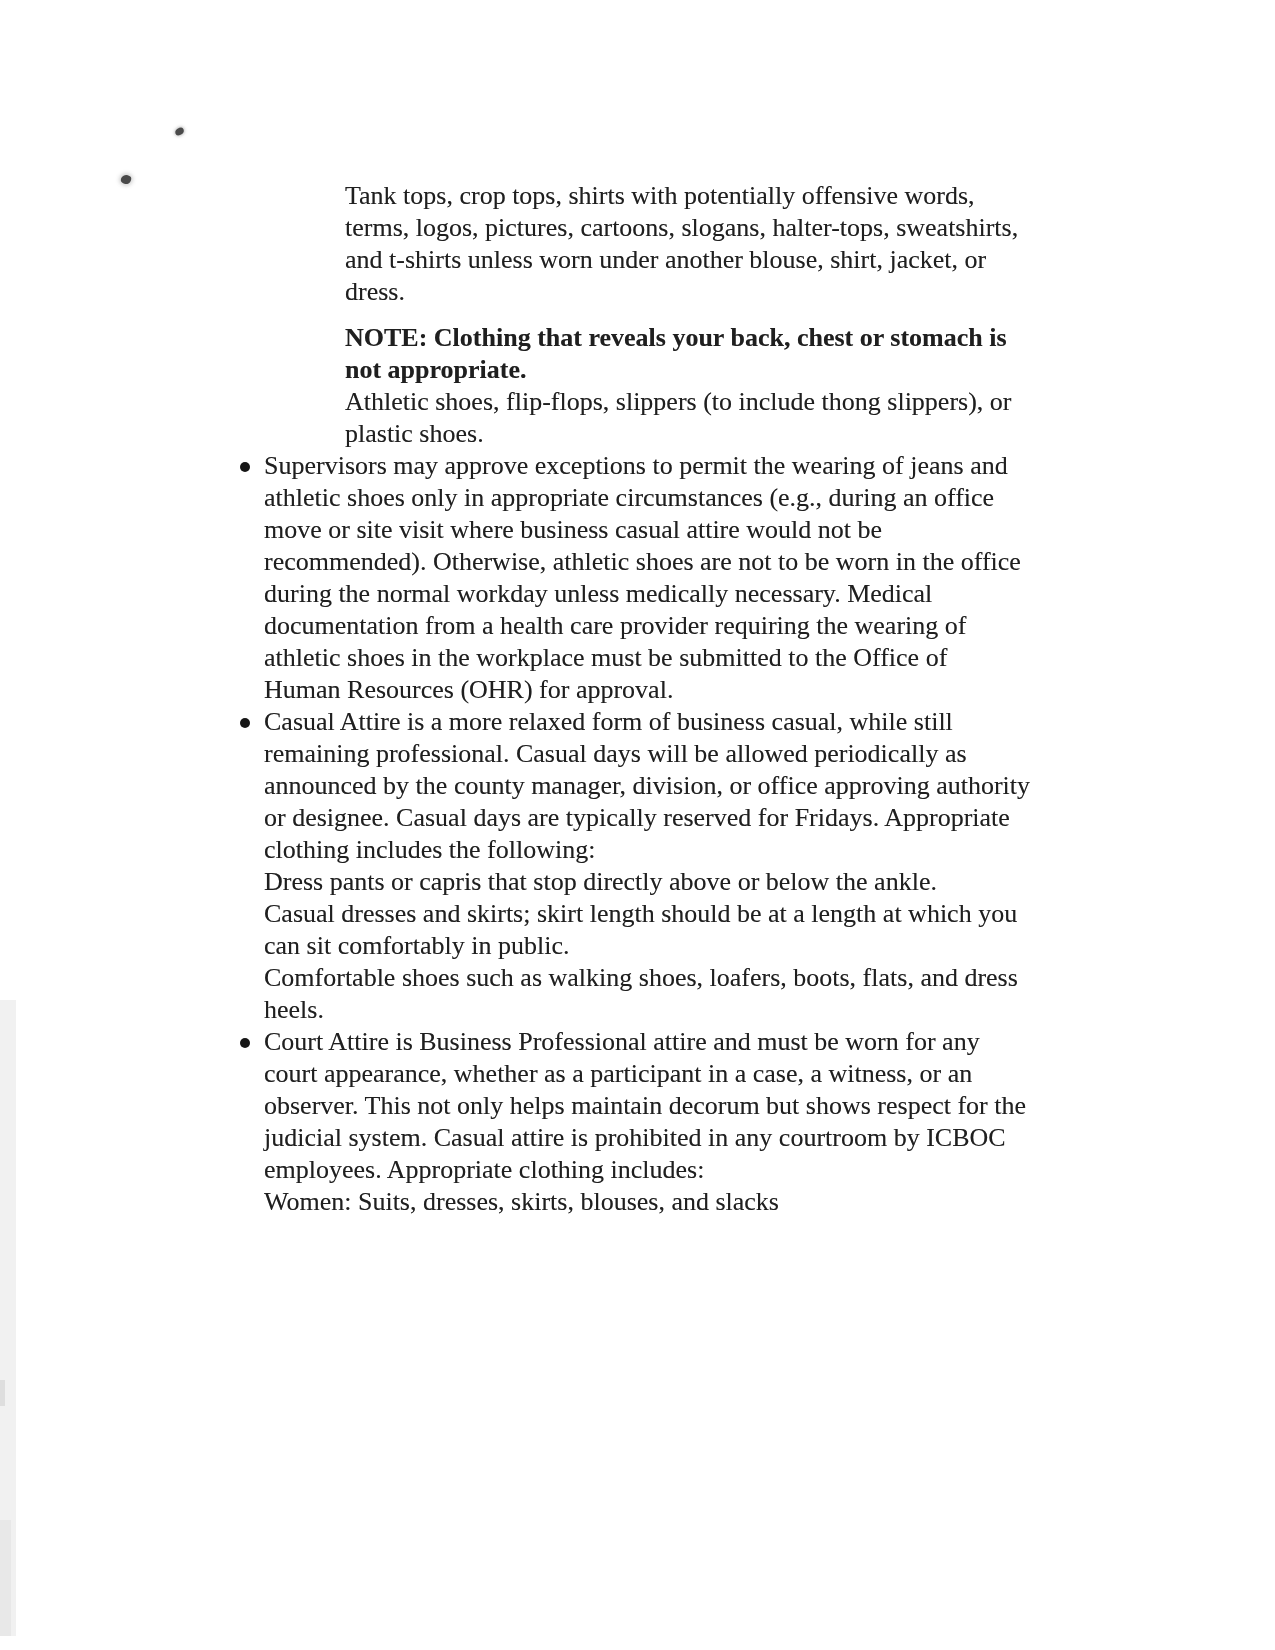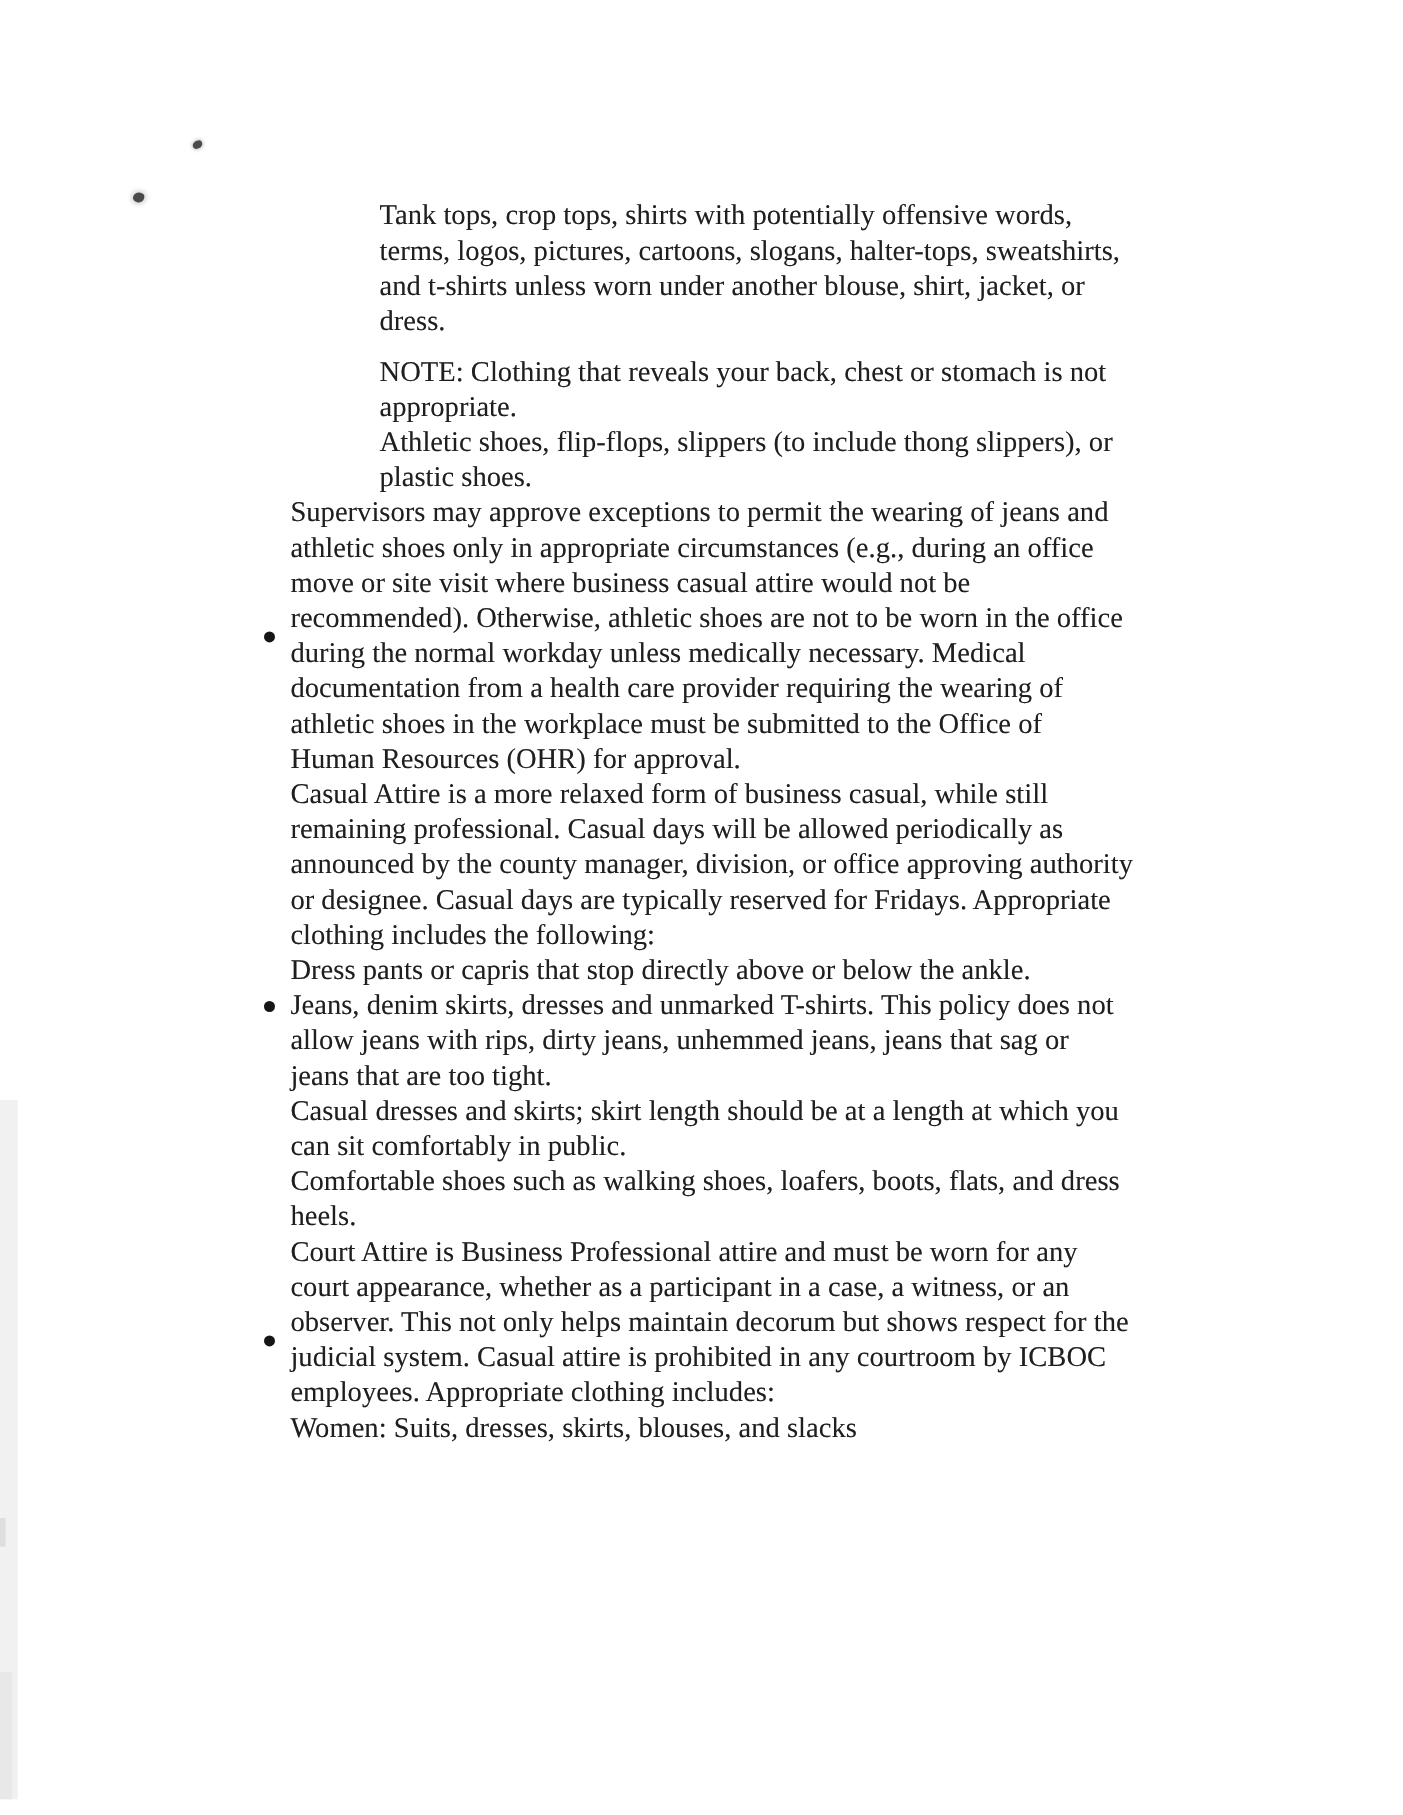--- a/index.html
+++ b/index.html
@@ -60,24 +60,24 @@
     width: 800px;
     font-size: 26px;
     line-height: 32px;
     text-shadow: 0 0 0.6px rgba(0,0,0,0.35);
   }
   .para { margin: 0; }
   .indent-block {
     margin-left: 105px;
     width: 692px;
   }
-  .note { font-weight: normal; margin-top: 14px; }
+  .note { font-weight: bold; margin-top: 14px; }
   .bullet-item {
     display: flex;
-    align-items: center;
+    align-items: flex-start;
   }
   .bullet-marker {
     flex: 0 0 24px;
     position: relative;
     height: 32px;
   }
   .bullet-marker::before {
     content: "";
     position: absolute;
     left: 0; top: 12px;
@@ -120,21 +120,20 @@
         <p class="para"><span class="lead"></span><span>Supervisors may approve exceptions to permit the wearing of jeans and athletic shoes only in appropriate circumstances (e.g., during an office move or site visit where business casual attire would not be recommended). Otherwise, athletic shoes are not to be worn in the office during the normal workday unless medically necessary. Medical documentation from a health care provider requiring the wearing of athletic shoes in the workplace must be submitted to the Office of Human Resources (OHR) for approval.</span></p>
       </div>
     </div>
 
     <div class="bullet-item">
       <span class="bullet-marker"></span>
       <div class="bullet-body">
         <p class="para"><span class="lead">Casual Attire</span><span> is a more relaxed form of business casual, while still remaining professional. Casual days will be allowed periodically as announced by the county manager, division, or office approving authority or designee. Casual days are typically reserved for Fridays. Appropriate clothing includes the following:</span></p>
         <div class="sub-list">
           <p class="para">Dress pants or capris that stop directly above or below the ankle.</p>
-          <p class="para">Jeans, denim skirts, dresses and unmarked T-shirts. This policy does not allow jeans with rips, dirty jeans, unhemmed jeans, jeans that sag or jeans that are too tight.</p>
           <p class="para">Casual dresses and skirts; skirt length should be at a length at which you can sit comfortably in public.</p>
           <p class="para">Comfortable shoes such as walking shoes, loafers, boots, flats, and dress heels.</p>
         </div>
       </div>
     </div>
 
     <div class="bullet-item">
       <span class="bullet-marker"></span>
       <div class="bullet-body">
         <p class="para"><span class="lead">Court Attire</span><span> is Business Professional attire and must be worn for any court appearance, whether as a participant in a case, a witness, or an observer. This not only helps maintain decorum but shows respect for the judicial system. Casual attire is prohibited in any courtroom by ICBOC employees. Appropriate clothing includes:</span></p>

